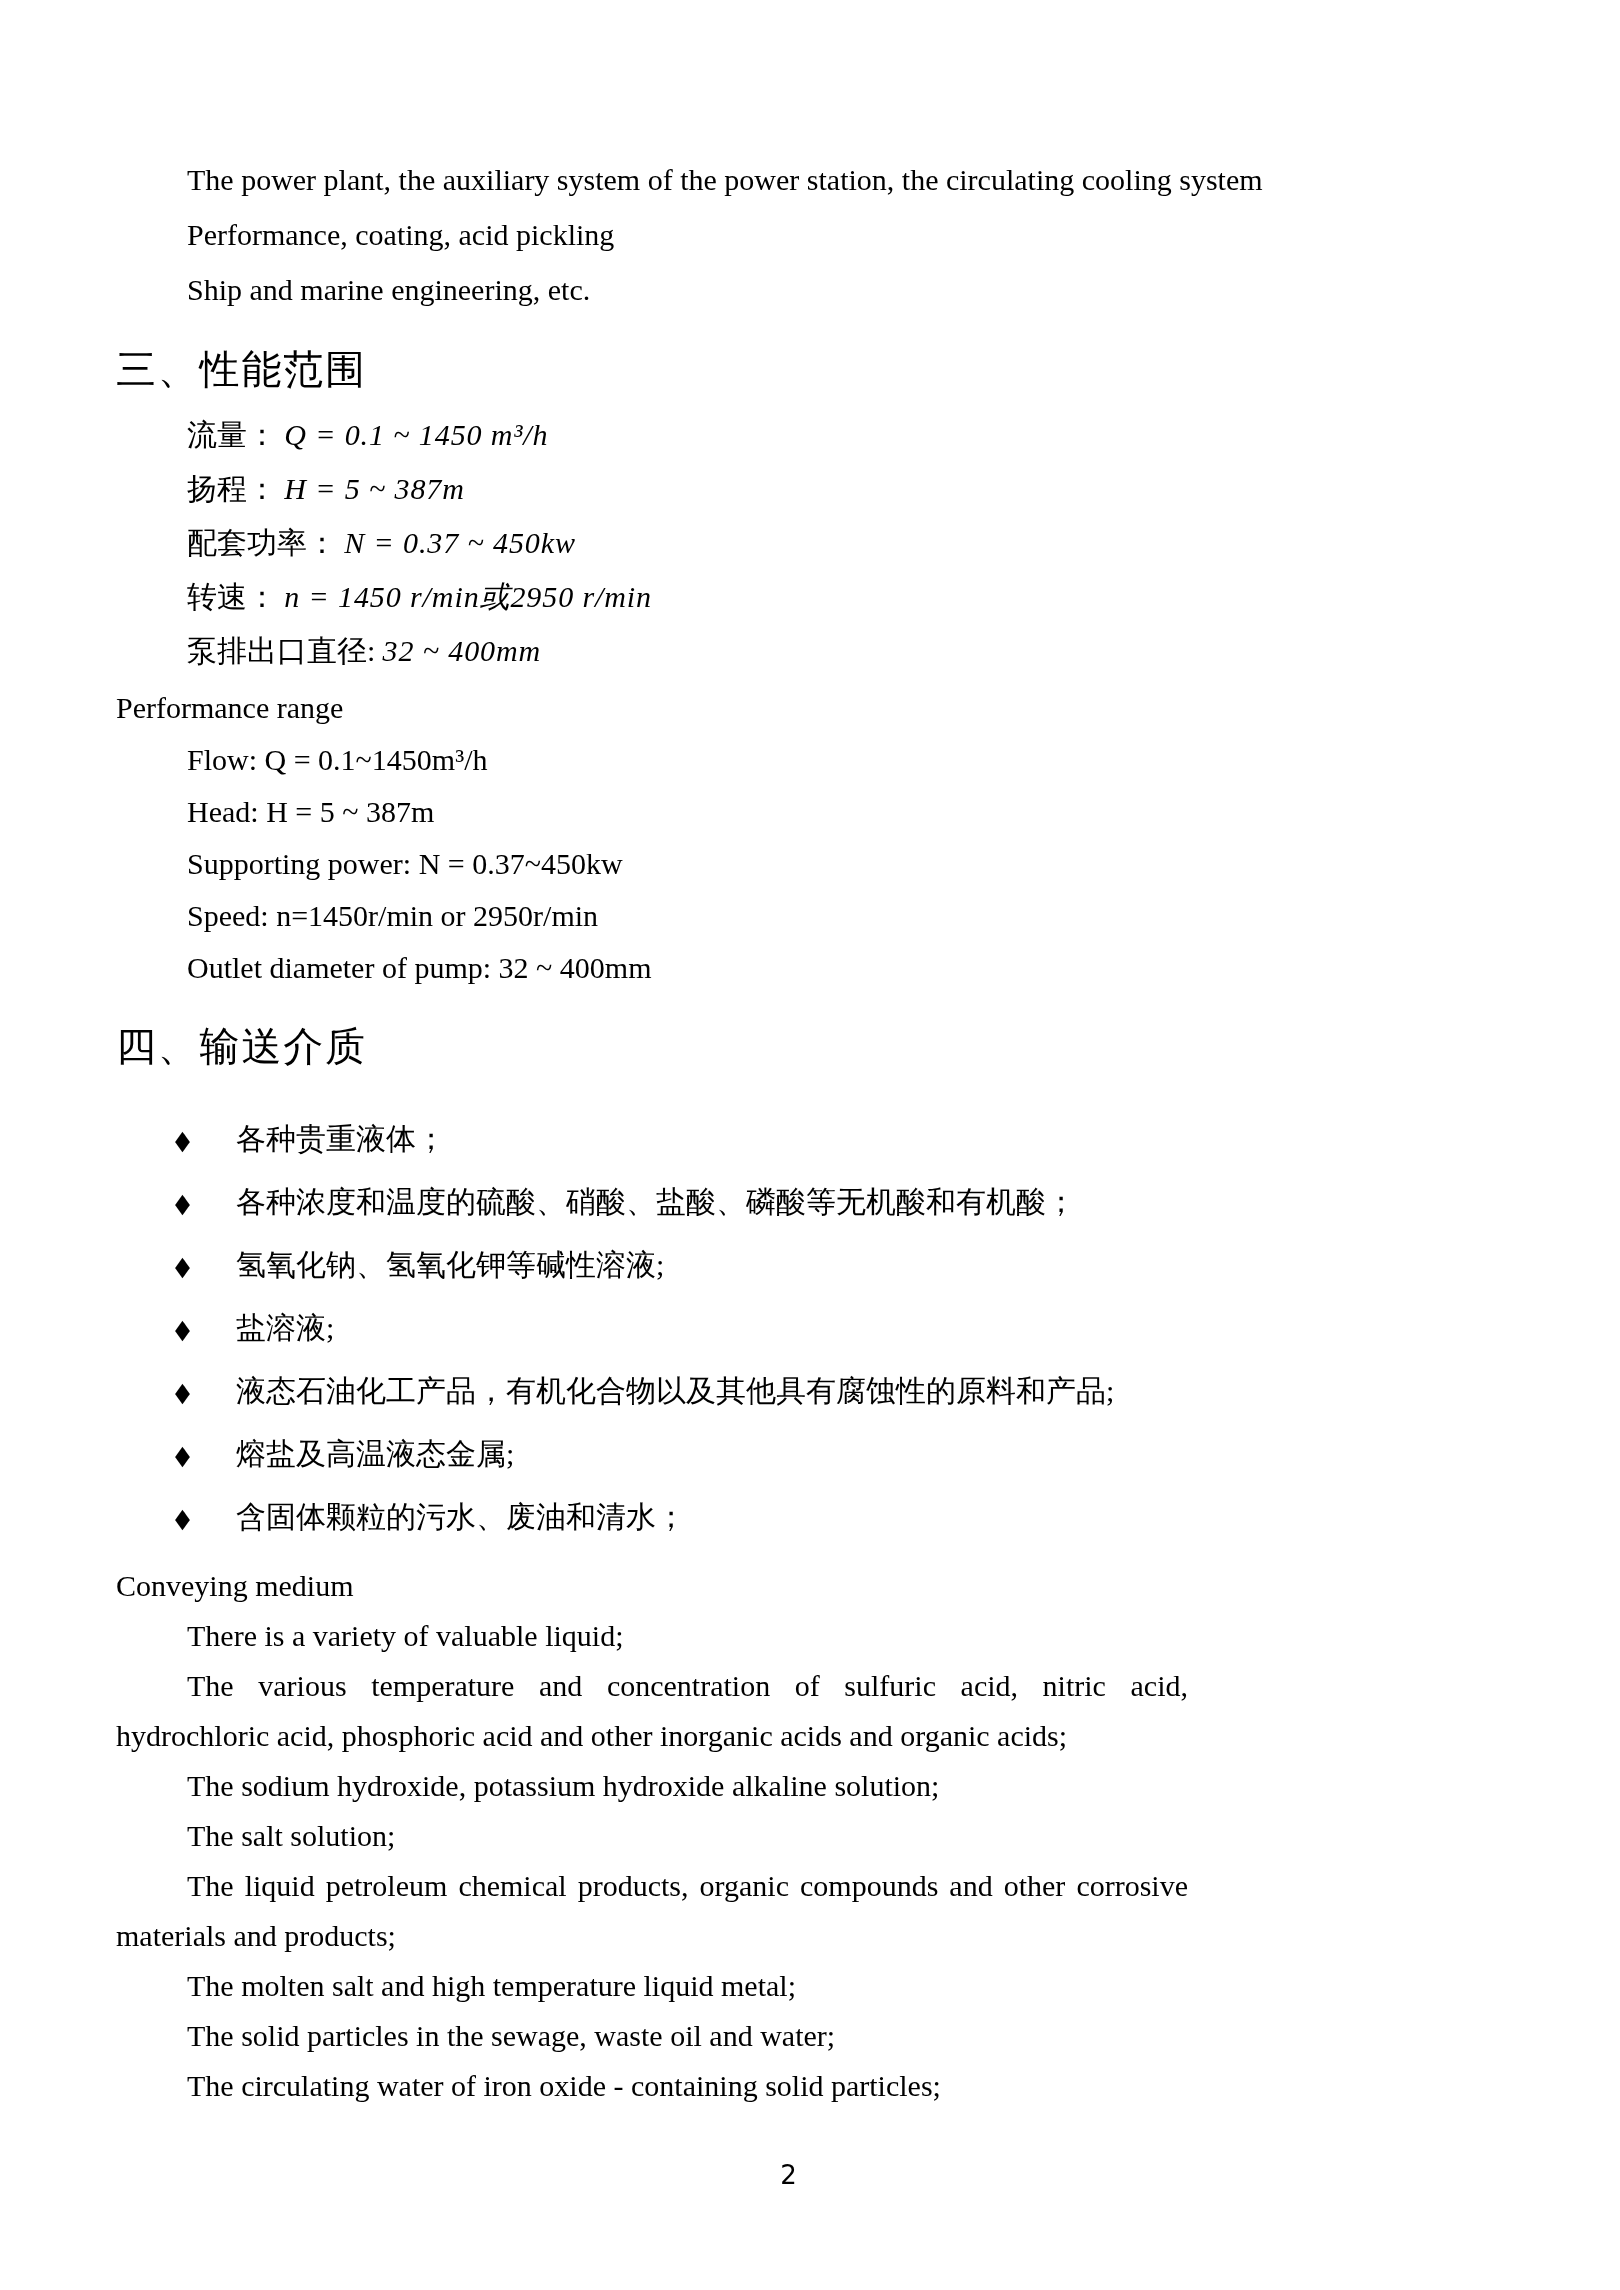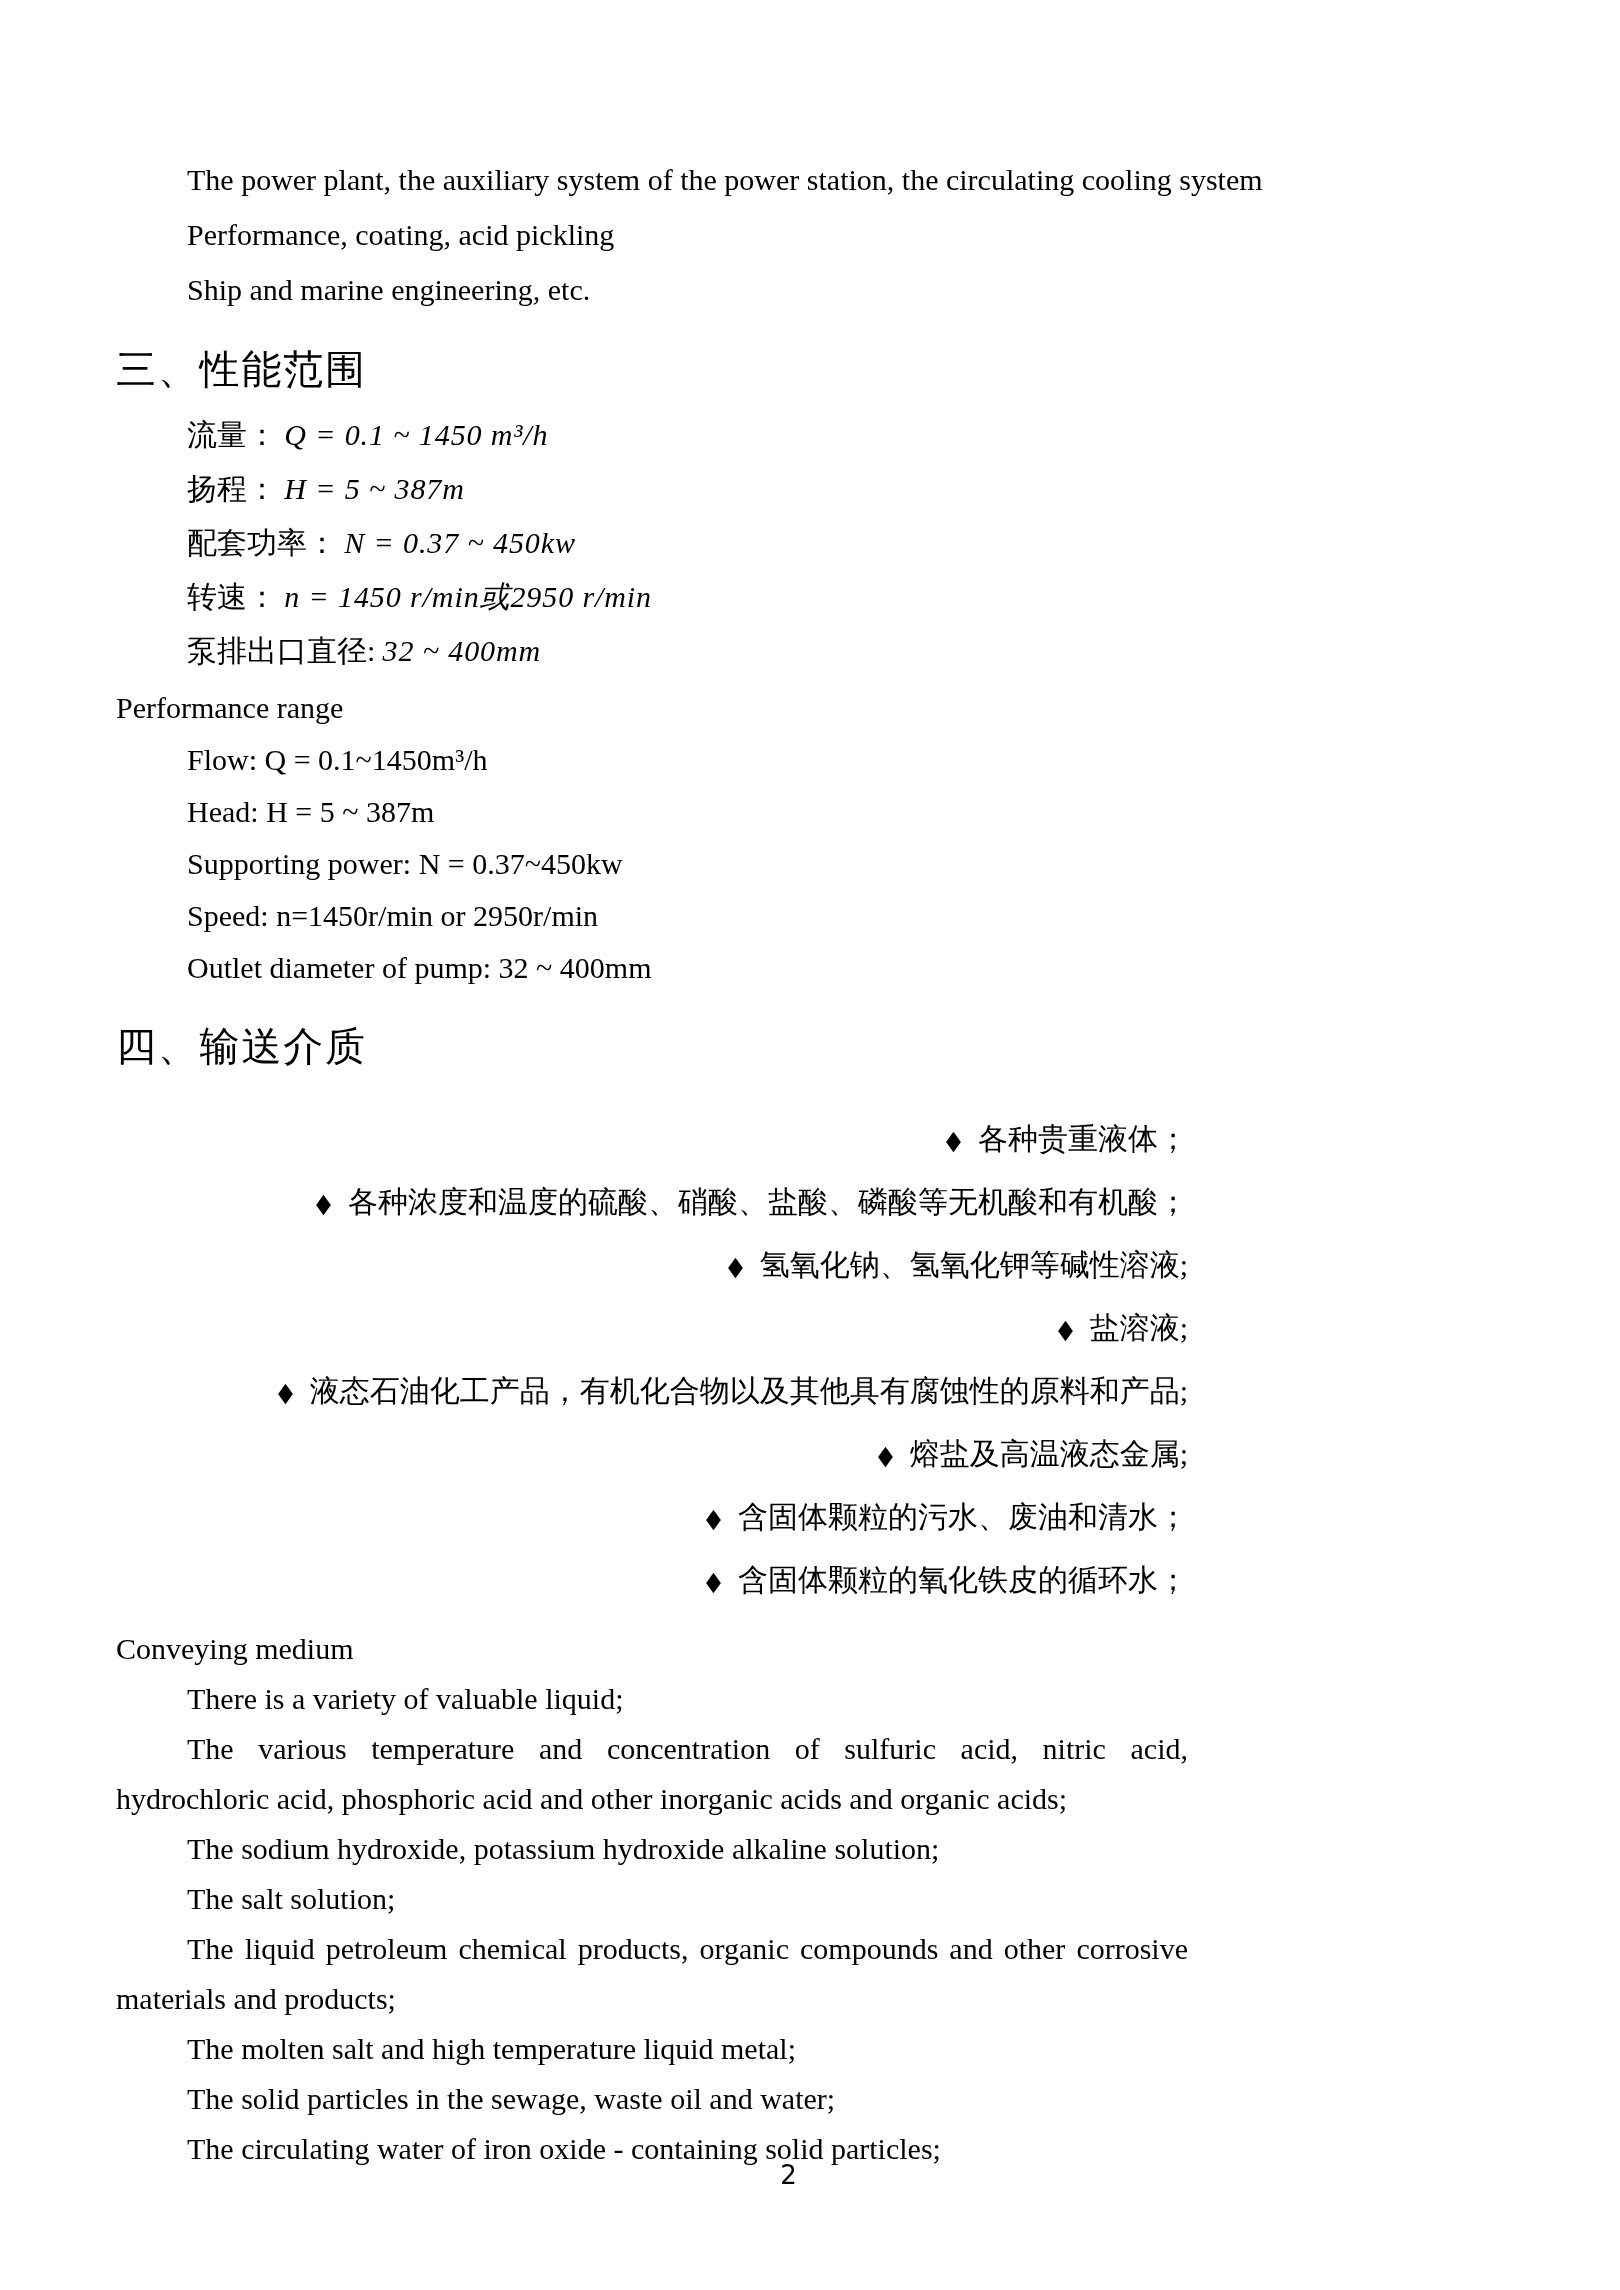--- a/index.html
+++ b/index.html
@@ -66,21 +66,20 @@
     line-height: 52px;
     white-space: nowrap;
   }
   
   .bullets { margin-top: 32px; }
   .bullet-row {
     padding-left: 59px;
     font-size: 30px;
     line-height: 62px;
     white-space: nowrap;
-    text-align: right;
   }
   .bullet-glyph {
     display: inline-block;
     font-family: "DejaVu Sans", sans-serif;
     font-size: 27px;
     width: 61px;
     transform: scaleX(0.72);
     transform-origin: left center;
   }
   
@@ -166,23 +165,20 @@
     </div>
     <div class="bullet-row">
       <span class="bullet-glyph">◆</span><span>液态石油化工产品，有机化合物以及其他具有腐蚀性的原料和产品;</span>
     </div>
     <div class="bullet-row">
       <span class="bullet-glyph">◆</span><span>熔盐及高温液态金属;</span>
     </div>
     <div class="bullet-row">
       <span class="bullet-glyph">◆</span><span>含固体颗粒的污水、废油和清水；</span>
     </div>
-    <div class="bullet-row">
-      <span class="bullet-glyph">◆</span><span>含固体颗粒的氧化铁皮的循环水；</span>
-    </div>
   </div>
 
   <div class="convey-en">
     <p class="block-title">Conveying medium</p>
     <p class="para nowrap">There is a variety of valuable liquid;</p>
     <p class="para justify">The various temperature and concentration of sulfuric acid, nitric acid, hydrochloric acid, phosphoric acid and other inorganic acids and organic acids;</p>
     <p class="para nowrap">The sodium hydroxide, potassium hydroxide alkaline solution;</p>
     <p class="para nowrap">The salt solution;</p>
     <p class="para justify">The liquid petroleum chemical products, organic compounds and other corrosive materials and products;</p>
     <p class="para nowrap">The molten salt and high temperature liquid metal;</p>

